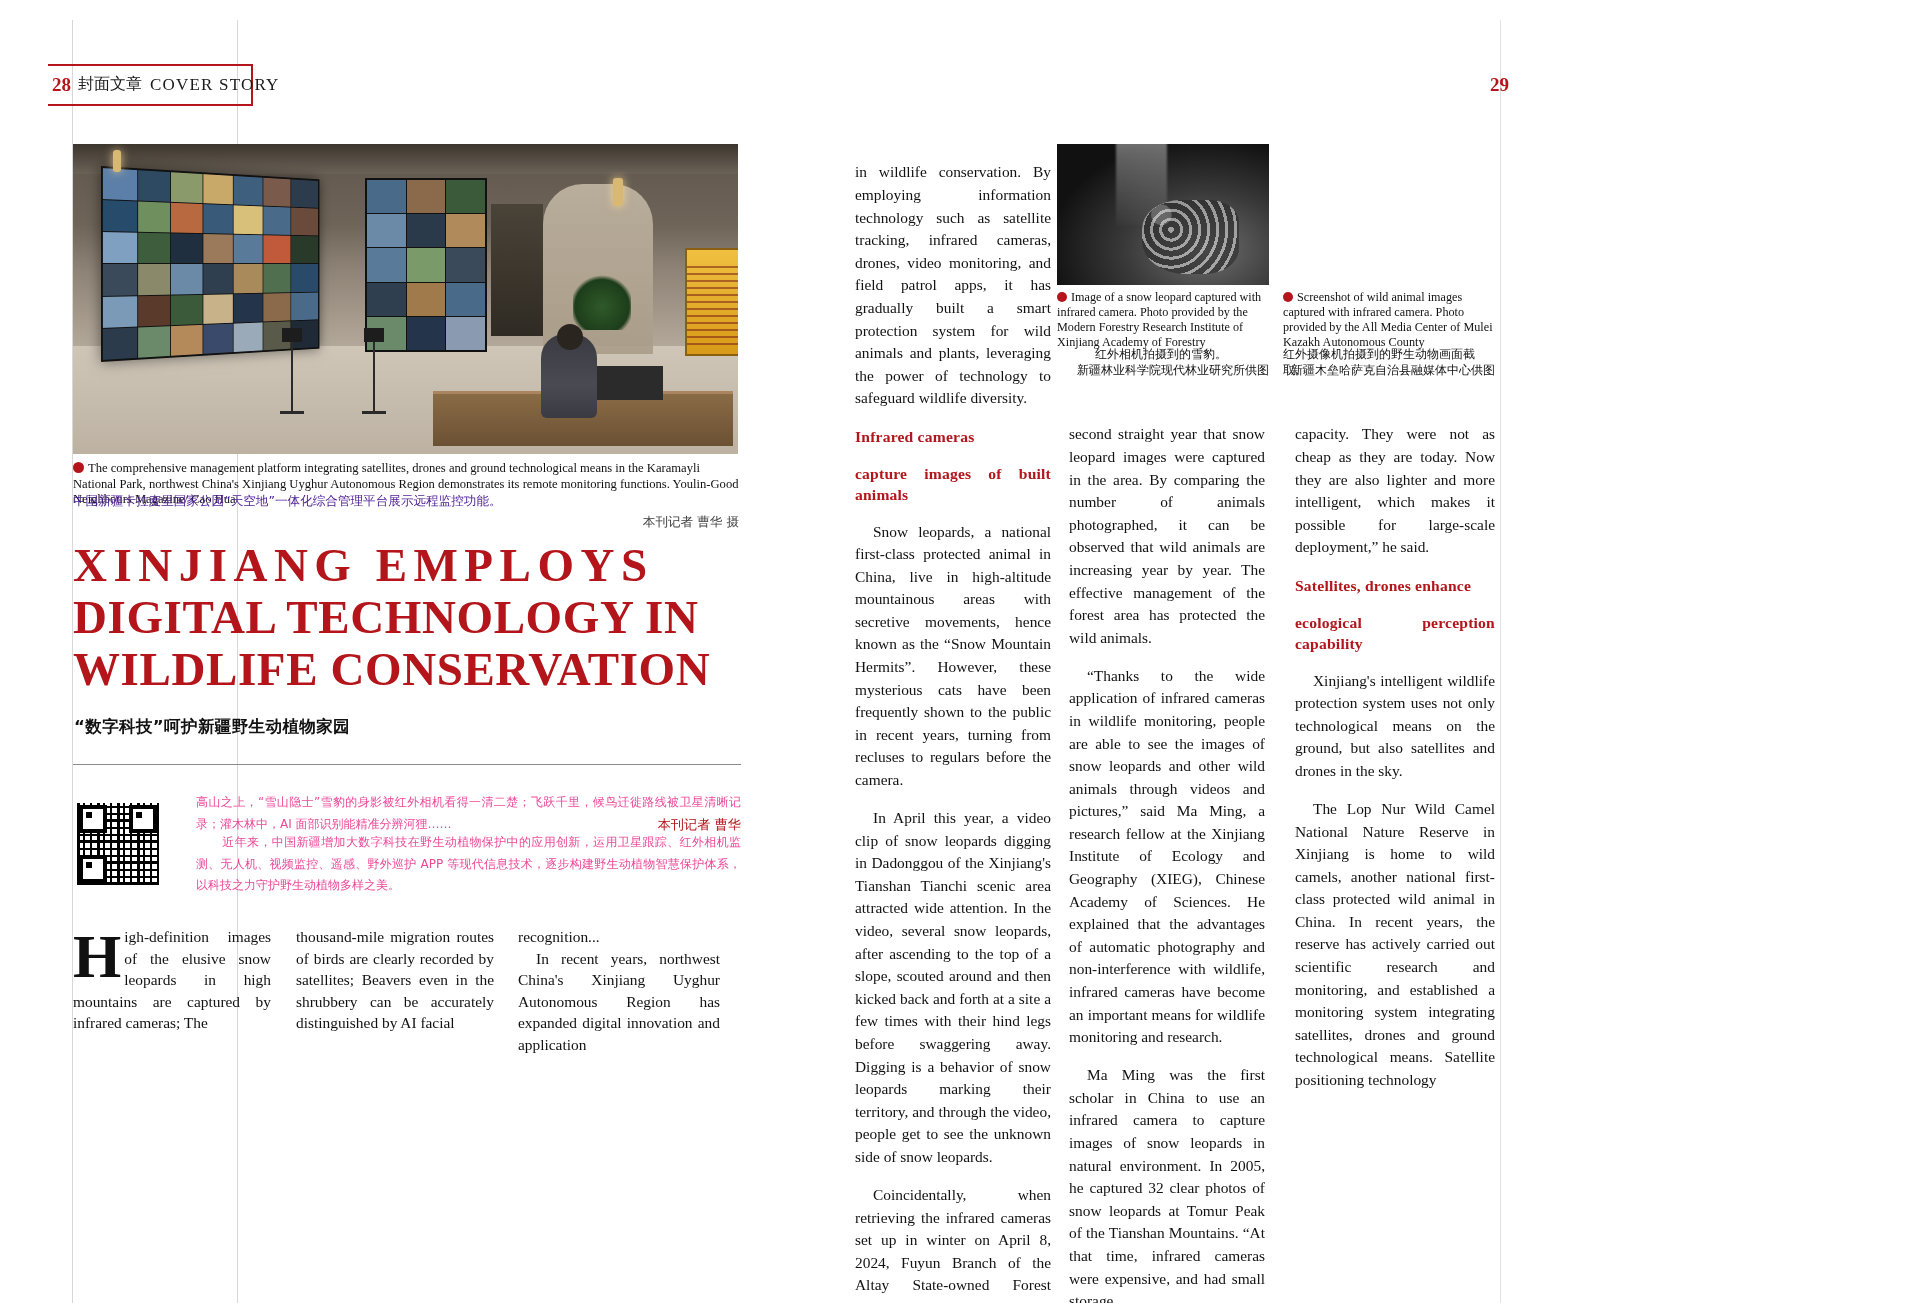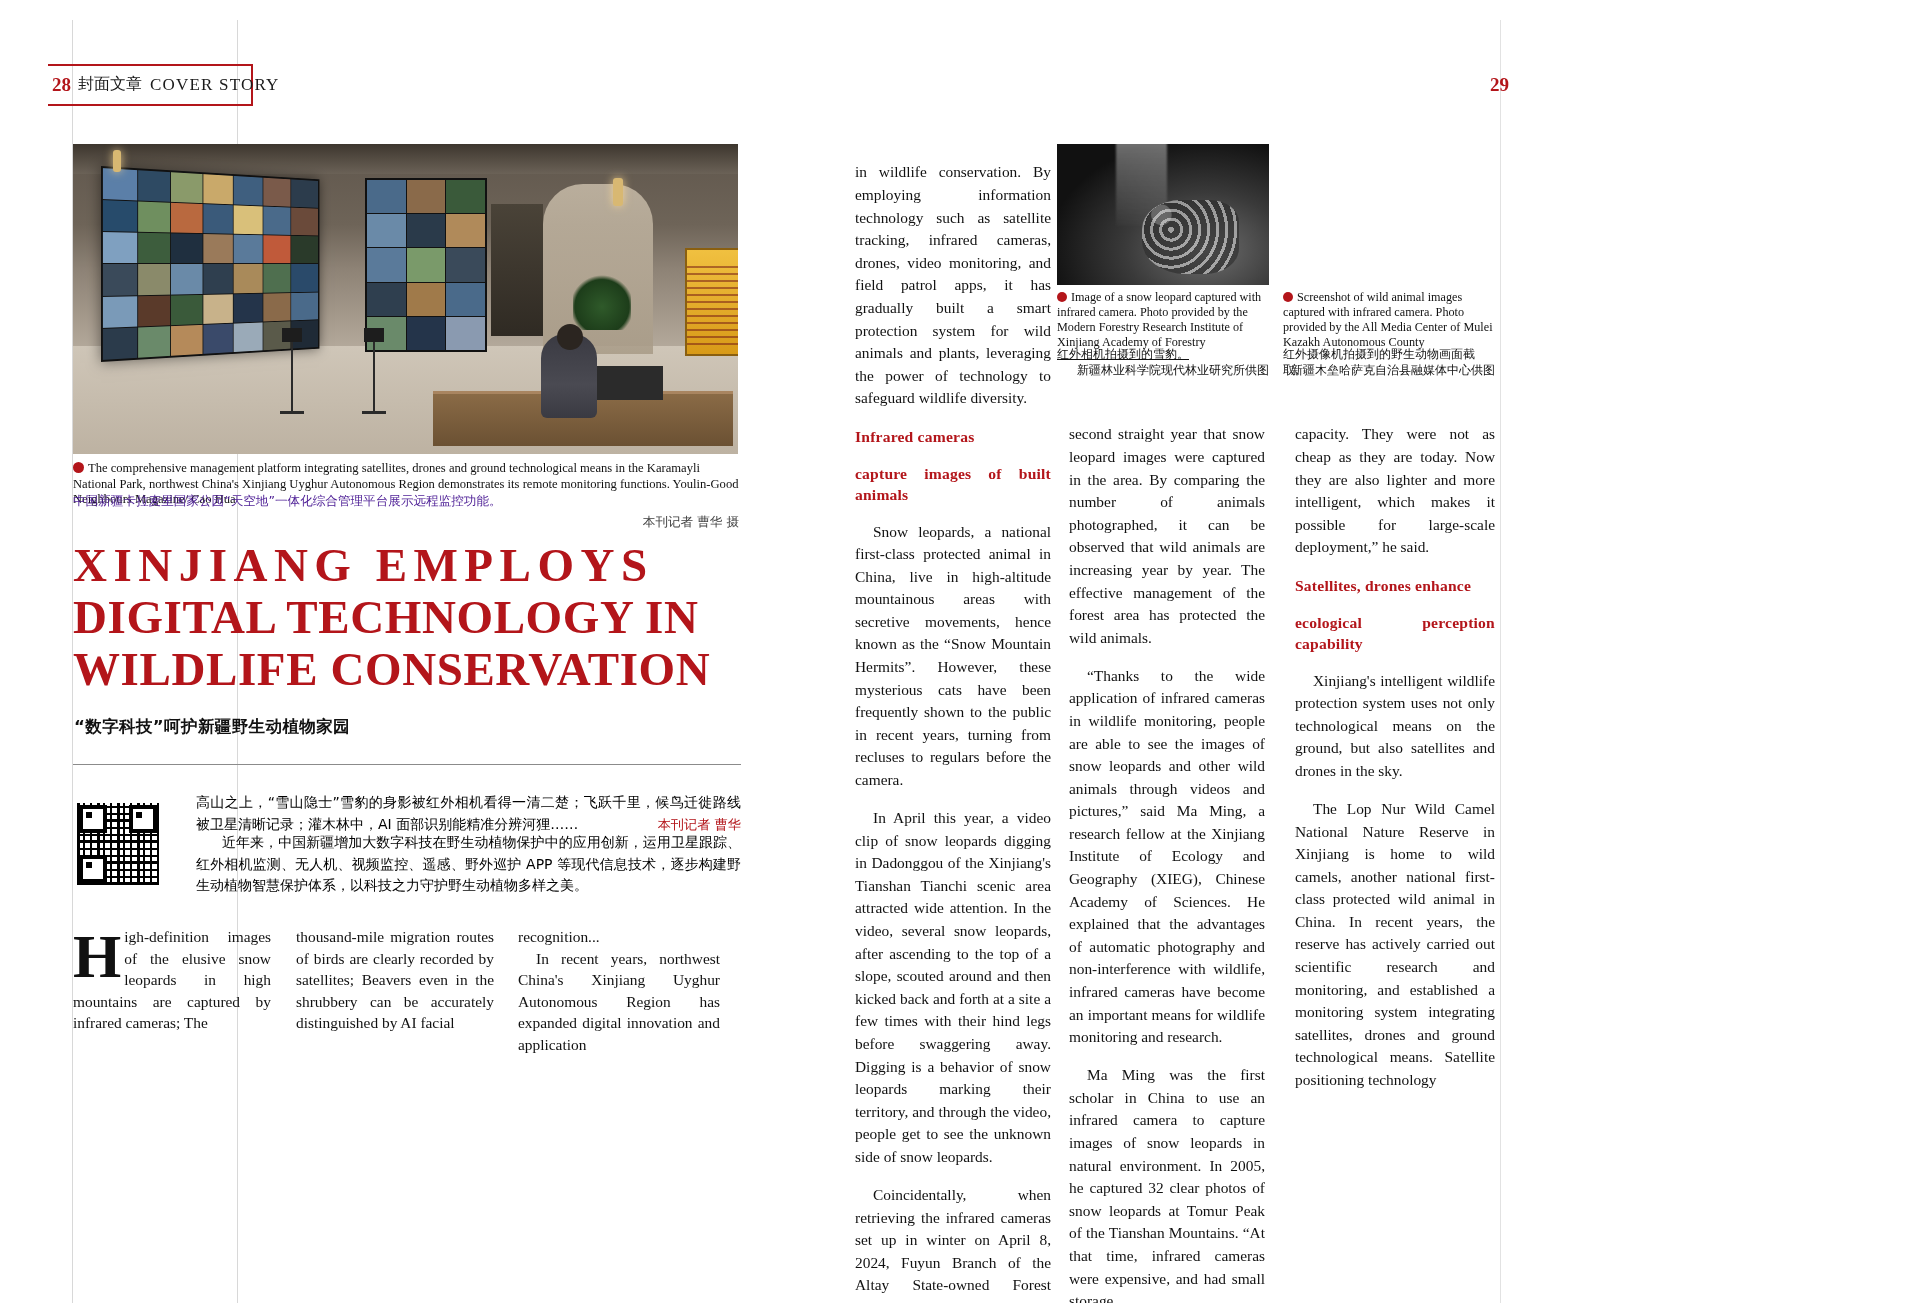--- a/index.html
+++ b/index.html
@@ -175,21 +175,21 @@
     background-blend-mode:multiply;
   }
   .qr-eye {
     position:absolute; width:20px; height:20px; border:4px solid #000; background:#fff;
   }
   .qr-eye i { display:block; width:6px; height:6px; background:#000; margin:3px; }
 
   .lede {
     position:absolute; left:196px; top:772px; width:545px;
     font-family:"DejaVu Sans", sans-serif;
-    font-size:14px; line-height:21.5px; color:#000000;
+    font-size:12px; line-height:21.5px; color:#ec4899;
     text-align:justify;
   }
   .lede .indent { display:inline-block; width:26px; }
   .lede-credit-line {
     position:absolute; left:196px; top:838px; width:545px; text-align:right;
     font-family:"DejaVu Sans", sans-serif; font-size:13.2px; color:#b3151a;
   }
 
   
   .col {
@@ -427,21 +427,21 @@
   <div class="photo-leopard">
     <div class="pl-bg"></div>
     <div class="pl-tree"></div>
     <div class="pl-cat"></div>
   </div>
 
 
   <div class="rcaps" style="left:1057px; top:270px; width:212px;">
     <span class="cap-bullet" style="width:10px;height:10px;"></span><span>Image of a snow leopard captured with infrared camera. Photo provided by the Modern Forestry Research Institute of Xinjiang Academy of Forestry</span>
   </div>
-  <div class="rcaps-cn" style="left:1057px; top:326px; width:212px;text-decoration:underline;">红外相机拍摄到的雪豹。</div>
+  <div class="rcaps-cn" style="left:1095px; top:326px; width:212px;">红外相机拍摄到的雪豹。</div>
   <div class="rcaps-cn" style="left:1057px; top:342px; width:212px; text-align:right;">新疆林业科学院现代林业研究所供图</div>
 
   <div class="rcaps" style="left:1283px; top:270px; width:212px;">
     <span class="cap-bullet" style="width:10px;height:10px;"></span><span>Screenshot of wild animal images captured with infrared camera. Photo provided by the All Media Center of Mulei Kazakh Autonomous County</span>
   </div>
   <div class="rcaps-cn" style="left:1283px; top:326px; width:212px;">红外摄像机拍摄到的野生动物画面截取。</div>
   <div class="rcaps-cn" style="left:1283px; top:342px; width:212px; text-align:right;">新疆木垒哈萨克自治县融媒体中心供图</div>
 
   <div class="rcol" style="left:855px; top:126px; width:196px;">
     <p>in wildlife conservation. By employing information technology such as satellite tracking, infrared cameras, drones, video monitoring, and field patrol apps, it has gradually built a smart protection system for wild animals and plants, leveraging the power of technology to safeguard wildlife diversity.</p>

